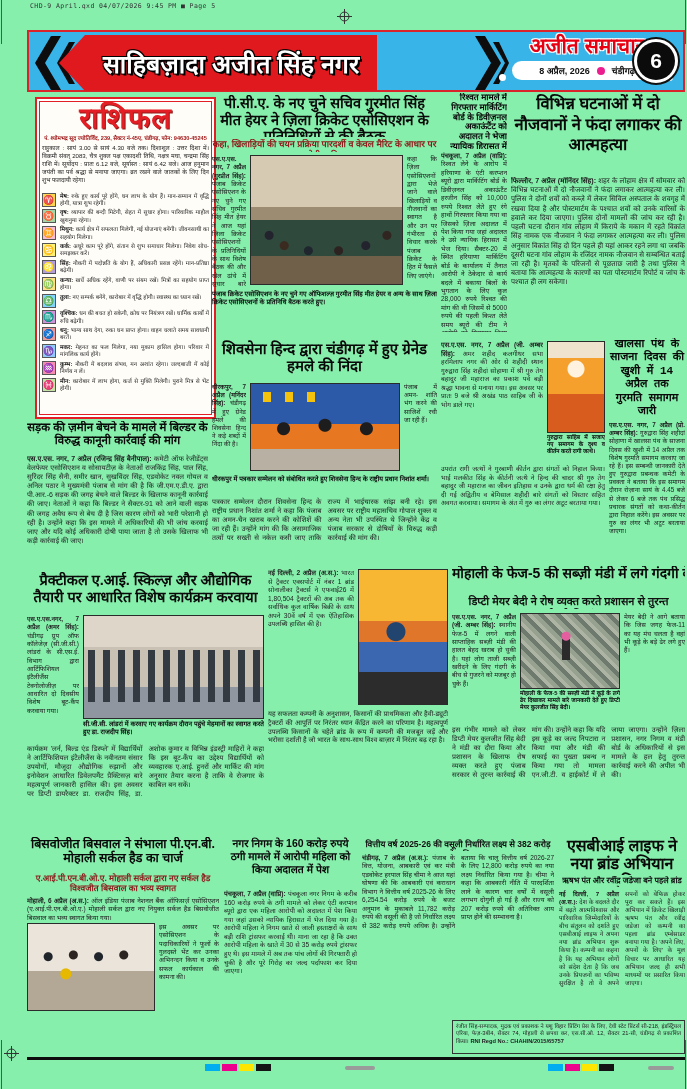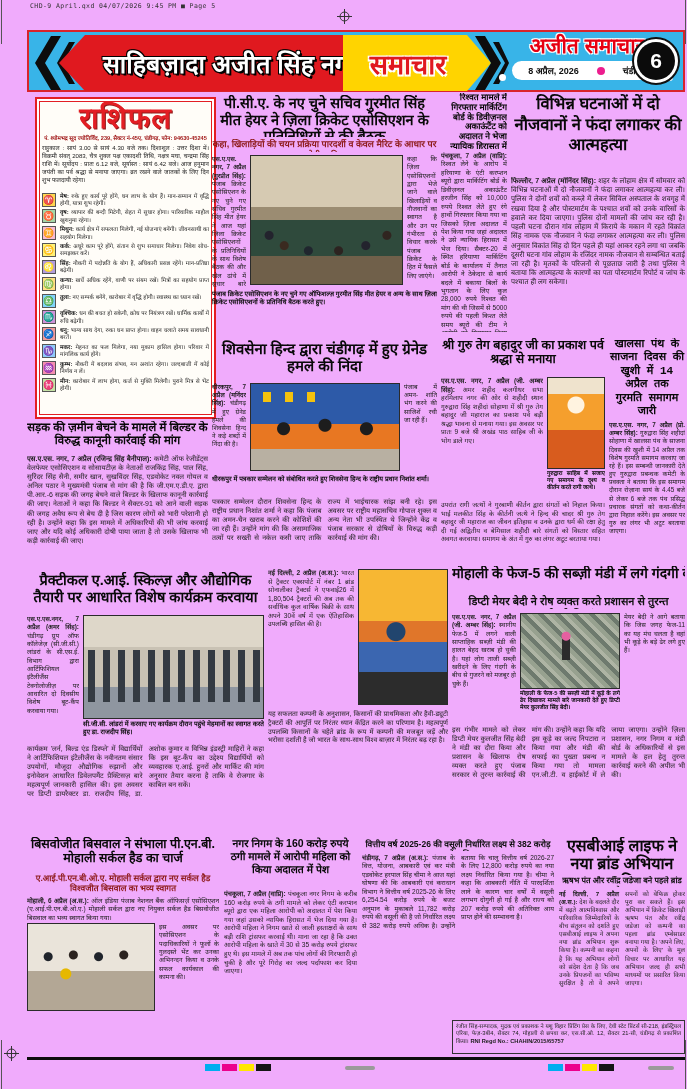--- a/index.html
+++ b/index.html
@@ -1,18 +1,18 @@
 <!DOCTYPE html>
 <html lang="hi"><head>
 <meta charset="utf-8">
 <style>
   *{margin:0;padding:0;box-sizing:border-box;}
   html,body{background:#e9e9e7;}
   body{font-family:"Liberation Sans",sans-serif;color:#151515;}
-  #paper{position:relative;width:687px;height:1089px;margin:0 auto;background:#f0abfc;overflow:hidden;}
+  #paper{position:relative;width:687px;height:1089px;margin:0 auto;background:#86efac;overflow:hidden;}
   .art{position:absolute;overflow:hidden;}
   .hl{font-weight:bold;color:#090909;text-align:center;line-height:1.14;overflow:hidden;}
   .sub{font-weight:bold;text-align:center;line-height:1.2;overflow:hidden;}
   .maroon{color:#8e1b1b;}
   .body-txt{font-size:7px;line-height:1.3;text-align:justify;color:#1d1d1d;overflow:hidden;}
   .dl{font-weight:bold;}
   .cap{font-size:6.5px;font-weight:bold;line-height:1.22;color:#0c0c0c;text-align:justify;overflow:hidden;}
   .cols2{column-count:2;column-gap:6px;}
   .cols3{column-count:3;column-gap:6px;}
   .photo{border:1px solid #2b2b2b;position:relative;overflow:hidden;flex:none;}
@@ -26,21 +26,21 @@
   .chev{position:absolute;top:4px;height:54px;}
   .banner-red{position:absolute;left:30px;top:3px;width:318px;height:56px;background:#e0191f;
     clip-path:polygon(0 50%,26px 0,100% 0,100% 100%,26px 100%);display:flex;align-items:center;justify-content:center;padding-left:26px;}
   .banner-red span{font-size:25px;font-weight:bold;color:#fff;text-shadow:-1px -1px 0 #000,1px -1px 0 #000,-1px 1px 0 #000,1px 1px 0 #000,2px 2px 0 #000;white-space:nowrap;}
   .banner-yellow{position:absolute;left:314px;top:3px;width:148px;height:56px;background:#ffd400;
     clip-path:polygon(0 0,calc(100% - 24px) 0,100% 50%,calc(100% - 24px) 100%,0 100%);display:flex;align-items:center;justify-content:center;padding-right:18px;}
   .banner-yellow span{font-size:27px;font-weight:bold;color:#e0191f;text-shadow:-1.5px -1.5px 0 #fff,1.5px -1.5px 0 #fff,-1.5px 1.5px 0 #fff,1.5px 1.5px 0 #fff;white-space:nowrap;}
   .mh-right{position:absolute;left:482px;top:2px;width:152px;height:58px;text-align:center;}
   .paper-title{font-size:21px;font-weight:bold;color:#e60012;line-height:1.1;
     text-shadow:-1px -1px 0 #fff,1px -1px 0 #fff,-1px 1px 0 #fff,1px 1px 0 #fff;white-space:nowrap;}
-  .date-pill{margin:4px auto 0;width:150px;height:19px;background:#fff;border-radius:10px;display:flex;align-items:center;justify-content:center;gap:18px;font-size:9px;font-weight:bold;color:#111;}
+  .date-pill{margin:4px auto 0;width:150px;height:19px;background:#fff;border-radius:10px;display:flex;align-items:center;justify-content:center;gap:7px;font-size:9px;font-weight:bold;color:#111;}
   .mag-dot{width:8px;height:8px;border-radius:50%;background:#ec1d8e;}
   .white-dot{position:absolute;width:7px;height:7px;border-radius:50%;background:#fff;top:42px;}
   .page-badge{position:absolute;right:3px;top:5px;width:48px;height:48px;border-radius:50%;background:#fff;border:2px solid #111;display:flex;align-items:center;justify-content:center;}
   .page-badge .ball{width:38px;height:38px;border-radius:50%;background:#0b0b0b;color:#fff;font-size:21px;font-weight:bold;display:flex;align-items:center;justify-content:center;}
   
   .rashifal{position:absolute;left:27px;top:97px;width:181px;height:322px;border:2.5px solid #e31e24;box-shadow:inset 0 0 0 2px #fff,inset 0 0 0 3px #e31e24;background:#fffdf8;padding:5px 5px 2px;overflow:hidden;margin-left:8px;}
   .rf-title{font-size:29px;font-weight:bold;color:#e31e24;text-align:center;line-height:1;letter-spacing:1px;text-shadow:1px 1px 0 #8e1b1b;}
   .rf-astro{font-size:5.6px;font-weight:bold;color:#a01616;text-align:center;line-height:1.25;margin-top:2px;}
   .rf-panchang{font-size:6.1px;line-height:1.3;text-align:justify;color:#222;margin-top:2px;height:46px;overflow:hidden;}
   .rf-item{display:flex;gap:4px;margin-top:2.6px;align-items:flex-start;}
@@ -107,23 +107,20 @@
   </svg>
 
   <div class="masthead">
     <svg class="chev" style="left:2px;width:44px;" viewBox="0 0 44 54">
       <polygon points="20,0 4,27 20,54 30,54 14,27 30,0" fill="#0d0d0d"></polygon>
       <polygon points="38,6 26,27 38,48 44,48 32,27 44,6" fill="#0d0d0d"></polygon>
     </svg>
     <div class="banner-red">
       <span>साहिबज़ादा अजीत सिंह नगर</span>
     </div>
-    <div class="banner-yellow">
-      <span>समाचार</span>
-    </div>
     <svg class="chev" style="left:440px;width:40px;" viewBox="0 0 40 54">
       <polygon points="6,0 22,27 6,54 16,54 32,27 16,0" fill="#0d0d0d"></polygon>
       <polygon points="24,6 36,27 24,48 30,48 40,27 30,6" fill="#0d0d0d"></polygon>
     </svg>
     <div class="mh-right">
       <div class="paper-title">अजीत समाचार</div>
       <div class="date-pill">
         <span>8 अप्रैल, 2026</span>
         <span class="mag-dot"></span>
         <span>चंडीगढ़</span>
@@ -223,21 +220,20 @@
     <div class="row" style="margin-top:3px;height:90px;">
       <p class="body-txt" style="width:34px;font-size:6.3px;"><span class="dl">धीरकपुर, 7 अप्रैल (मनिंदर सिंह):</span> <span>चंडीगढ़ में हुए ग्रेनेड हमले की शिवसेना हिन्द ने कड़े शब्दों में निंदा की है।</span></p>
       <div class="photo ph-press" style="width:150px;height:88px;"></div>
       <p class="body-txt" style="flex:1;font-size:6.3px;">पंजाब में अमन- शांति भंग करने की साजिशें रची जा रही हैं।</p>
     </div>
     <p class="cap" style="margin-top:2px;height:20px;">धीरकपुर में पत्रकार सम्मेलन को संबोधित करते हुए शिवसेना हिन्द के राष्ट्रीय प्रधान निशांत शर्मा।</p>
     <p class="body-txt cols2" style="margin-top:2px;height:64px;">पत्रकार सम्मेलन दौरान शिवसेना हिन्द के राष्ट्रीय प्रधान निशांत शर्मा ने कहा कि पंजाब का अमन-चैन खराब करने की कोशिशें की जा रही हैं। उन्होंने मांग की कि असामाजिक तत्वों पर सख्ती से नकेल कसी जाए ताकि राज्य में भाईचारक सांझ बनी रहे। इस अवसर पर राष्ट्रीय महासचिव गोपाल शुक्ल व अन्य नेता भी उपस्थित थे जिन्होंने केंद्र व पंजाब सरकार से दोषियों के विरुद्ध कड़ी कार्रवाई की मांग की।</p>
   </div>
 
   <div class="art" style="left:441px;top:338px;width:164px;height:226px;">
-    <div class="hl" style="font-size:12.5px;height:36px;">श्री गुरु तेग बहादुर जी का प्रकाश पर्व श्रद्धा से मनाया</div>
     <div class="row" style="margin-top:3px;height:122px;">
       <p class="body-txt" style="width:102px;font-size:6.6px;"><span class="dl">एस.ए.एस. नगर, 7 अप्रैल (जी. अम्बर सिंह):</span> <span>अमर शहीद कलगीधर सभा हरमिलाप नगर की ओर से शहीदी स्थान गुरुद्वारा सिंह शहीदां सोहाणा में श्री गुरु तेग बहादुर जी महाराज का प्रकाश पर्व बड़ी श्रद्धा भावना से मनाया गया। इस अवसर पर प्रातः 9 बजे श्री अखंड पाठ साहिब जी के भोग डाले गए।</span></p>
       <div style="flex:1;">
         <div class="photo ph-guru" style="width:100%;height:92px;"></div>
         <p class="cap" style="font-size:5.8px;margin-top:1px;">गुरुद्वारा साहिब में सजाए गए समागम के दृश्य व कीर्तन करते रागी जत्थे।</p>
       </div>
     </div>
     <p class="body-txt" style="margin-top:2px;height:60px;font-size:6.6px;">उपरांत रागी जत्थों ने गुरबाणी कीर्तन द्वारा संगतों को निहाल किया। भाई मलकीत सिंह के कीर्तनी जत्थे ने हिन्द की चादर श्री गुरु तेग बहादुर जी महाराज का जीवन इतिहास व उनके द्वारा धर्म की रक्षा हेतु दी गई अद्वितीय व बेमिसाल शहीदी बारे संगतों को विस्तार सहित अवगत करवाया। समागम के अंत में गुरु का लंगर अटूट बरताया गया।</p>
   </div>
 

